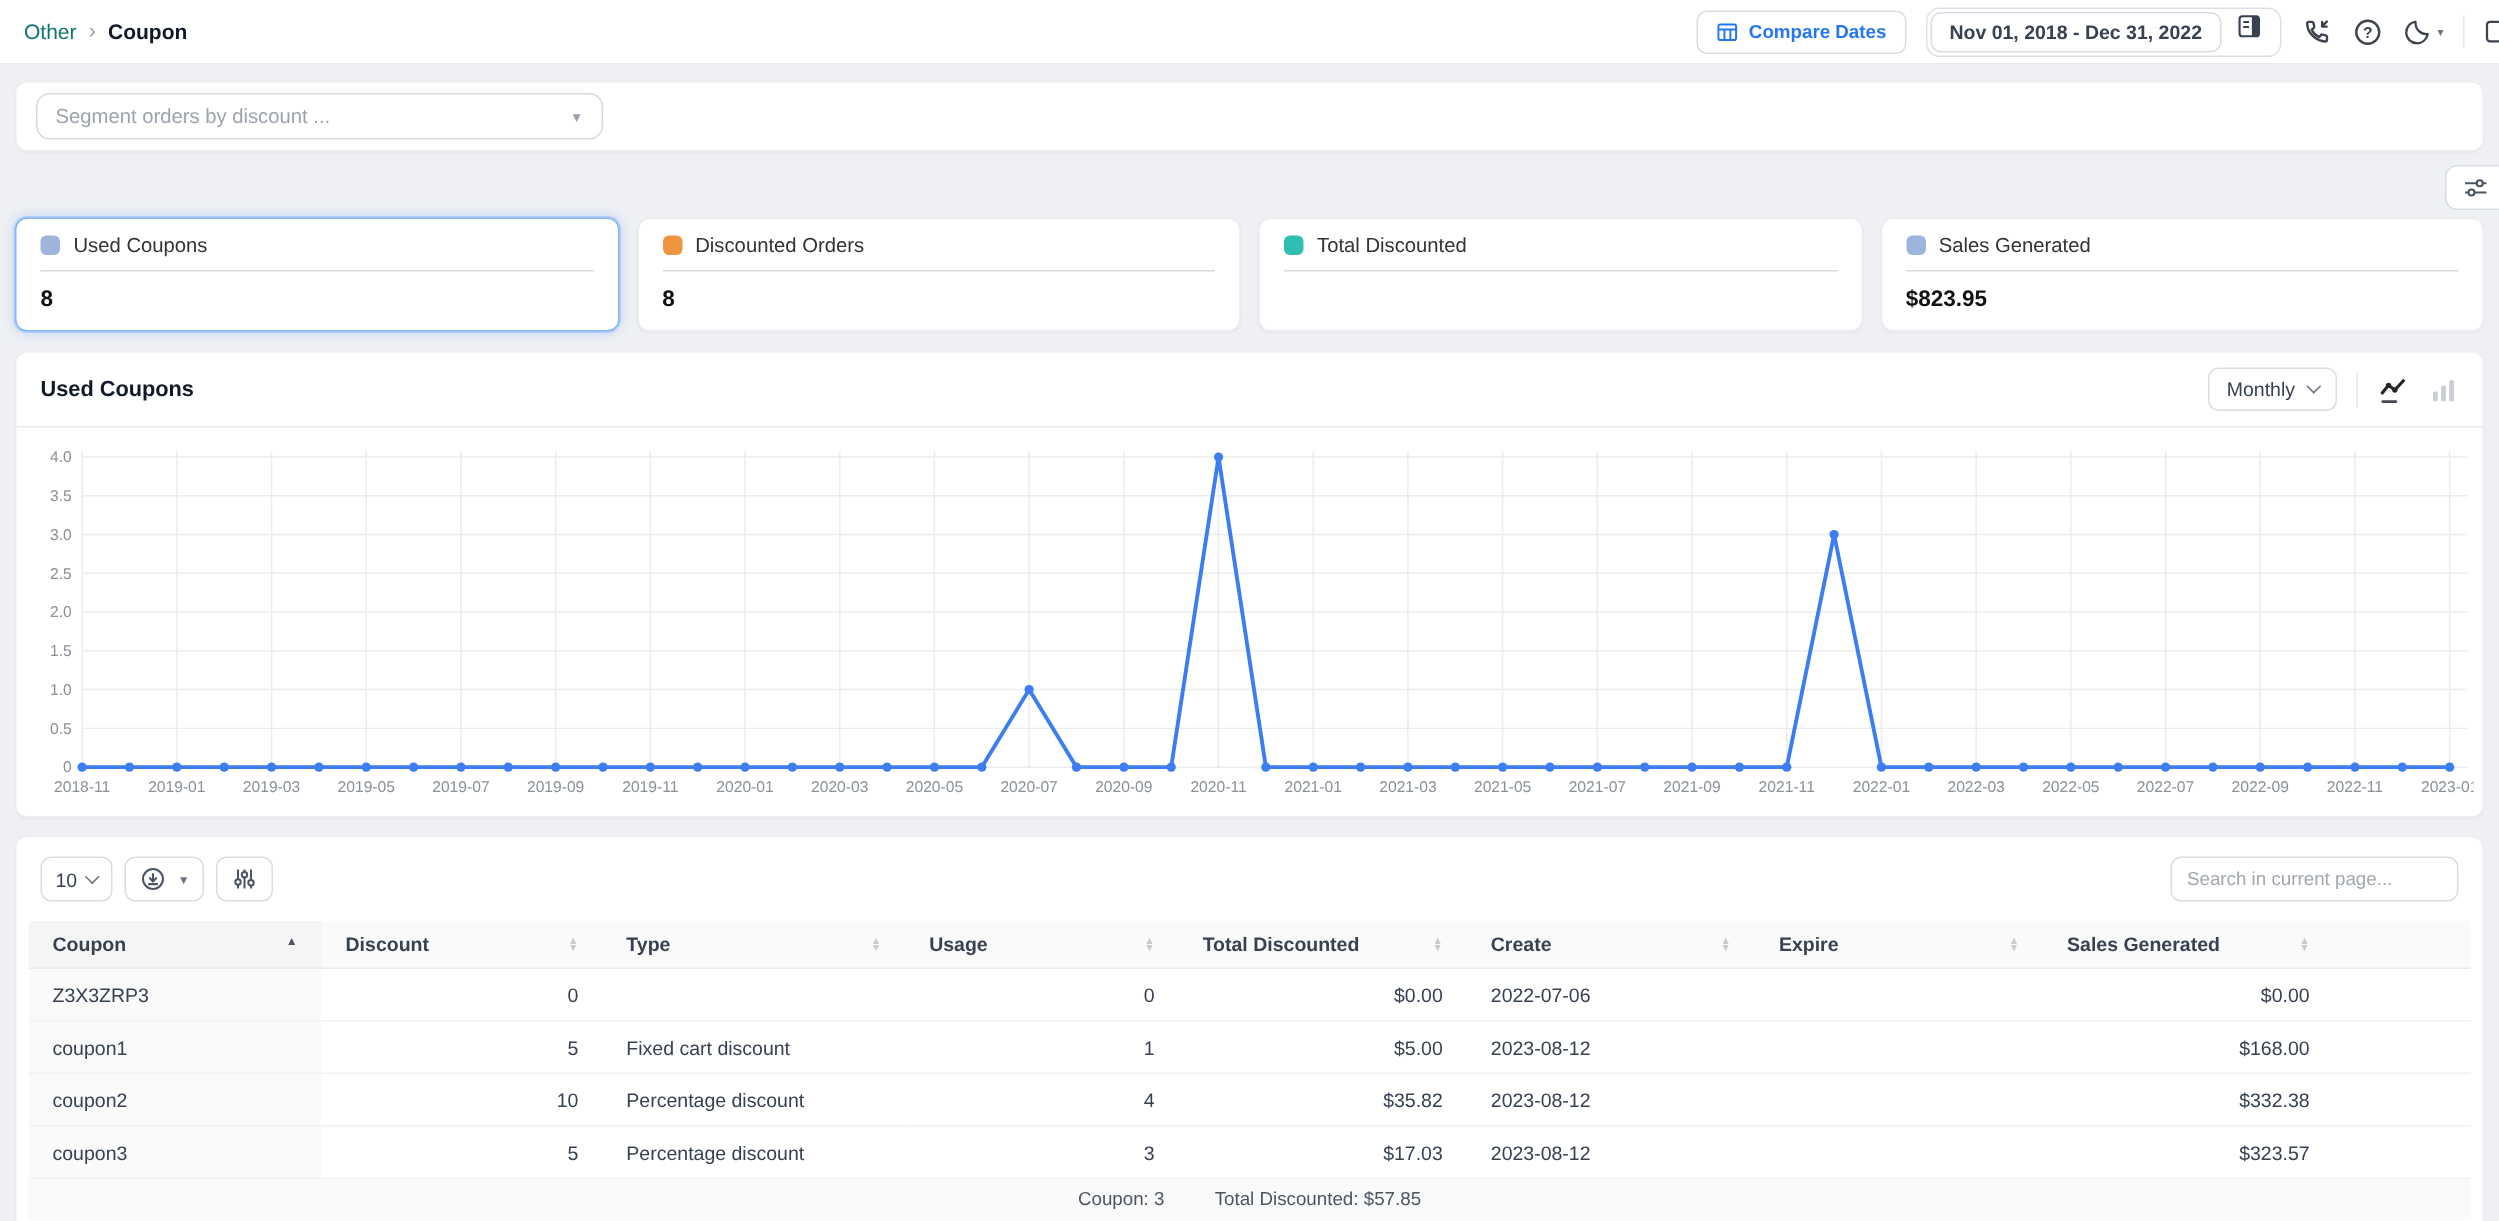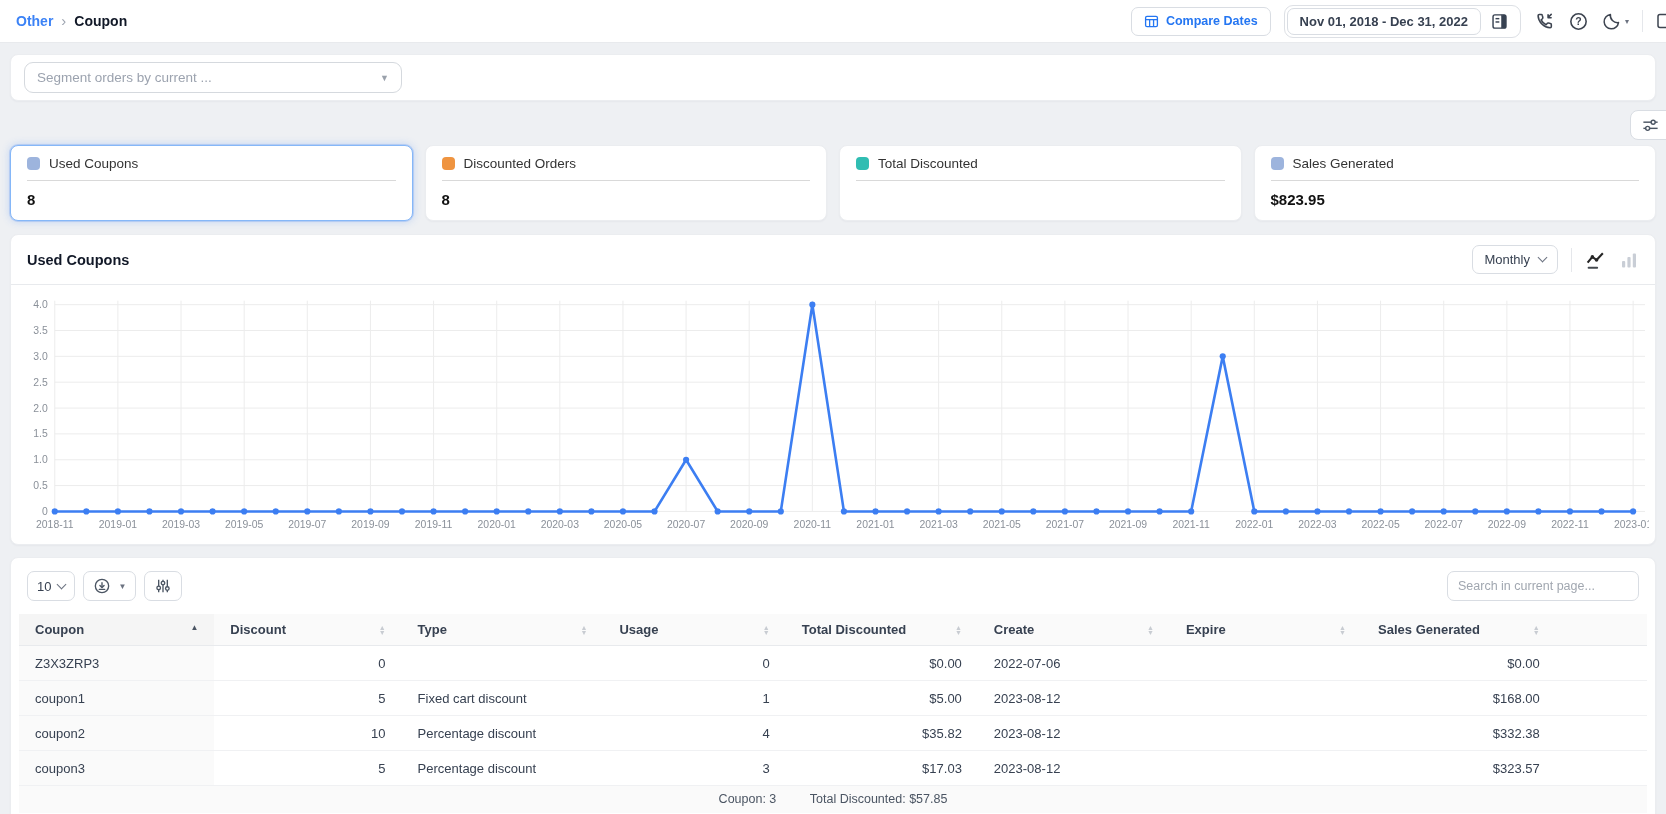--- a/index.html
+++ b/index.html
@@ -13,28 +13,28 @@
   svg { display:block; }
   svg text { font-family:"Liberation Sans", sans-serif; }
 
   
   .topbar {
     height:43px; background:#fff; border-bottom:1px solid #e8eaed;
     display:flex; align-items:center; justify-content:space-between;
     padding-left:16px; overflow:hidden;
   }
   .breadcrumb { display:flex; align-items:center; gap:8px; font-size:14px; }
-  .bc-parent { color:#3b82f6; font-weight:700; }
+  .bc-parent { color:#0f766e; font-weight:400; }
   .bc-sep { color:#9ca3af; font-size:15px; margin-top:-2px; }
   .bc-current { color:#111827; font-weight:700; }
   .topbar-right { display:flex; align-items:center; gap:13px; margin-right:-12px; }
   .btn { background:#fff; border:1px solid #d9dde3; border-radius:7px; cursor:pointer;
          display:inline-flex; align-items:center; font-family:inherit; }
   .compare-btn { gap:7px; padding:6px 12px; color:#2476f2; font-weight:700; font-size:12.5px; }
-  .date-group { border:1px solid #dde0e5; border-radius:9px; padding:2px; display:flex; align-items:center; background:#fff; }
+  .date-group { border:1px solid #dde0e5; border-radius:9px; padding:2px; display:flex; align-items:flex-start; background:#fff; }
   .date-btn { padding:5px 12px; font-size:13px; font-weight:700; color:#374151; }
   .date-cal { border:none; background:transparent; padding:0 9px; color:#374151; }
   .tb-iconbtn { border:none; background:transparent; padding:0; color:#3d4450; cursor:pointer; display:flex; align-items:center; gap:3px; }
   .tb-divider { width:1px; height:22px; background:#e5e7eb; }
   .caret-tiny { font-size:8px; color:#6b7280; }
 
   
   .page { padding:11px 10px 0; }
   .card { background:#fff; border:1px solid #ebedf0; border-radius:8px; box-shadow:0 1px 2px rgba(16,24,40,.04); }
 
@@ -162,21 +162,21 @@
         </svg>
       </span>
     </button>
   </div>
 </div>
 
 <div class="page">
 
   <div class="card segment-card">
     <div class="segment-select">
-      <span>Segment orders by current ...</span>
+      <span>Segment orders by discount ...</span>
       <span class="seg-caret">▼</span>
     </div>
   </div>
 
   <div class="customize-row">
     <button class="btn customize-btn">
       <span>
         <svg width="19" height="19" viewBox="0 0 20 20" fill="none" stroke="#4b5563" stroke-width="1.5">
           <line x1="2.5" y1="6.5" x2="17.5" y2="6.5"></line>
             <circle cx="12.8" cy="6.5" r="2.1" fill="#fff"></circle>

